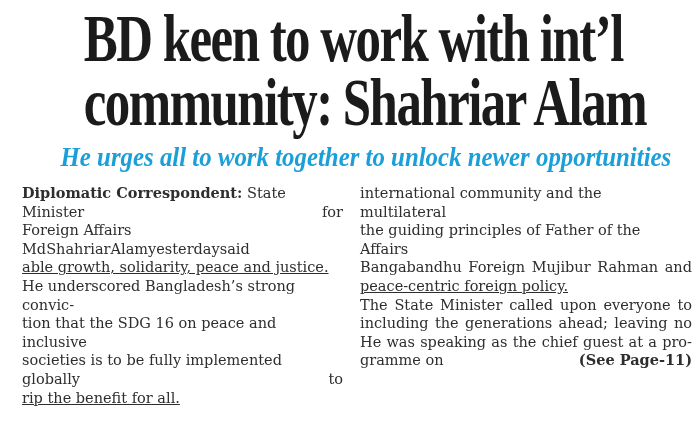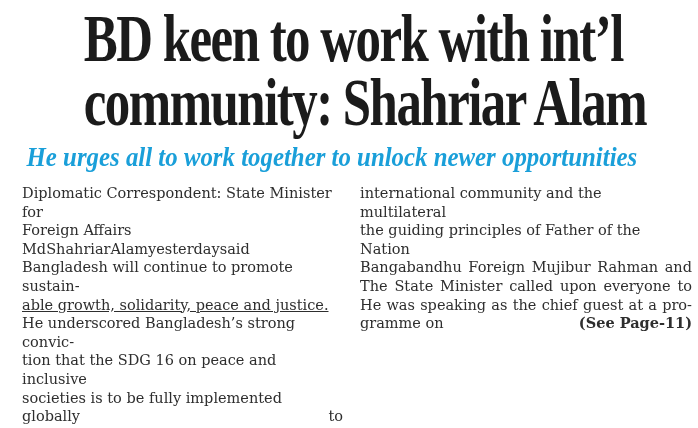--- a/index.html
+++ b/index.html
@@ -19,21 +19,21 @@
     font-weight: 700;
     font-size: 67px;
     line-height: 64px;
     letter-spacing: -2px;
     color: #1b1b1b;
     transform: scaleX(0.76);
     transform-origin: 50% 50%;
     white-space: nowrap;
   }
   
-  .subwrap { text-align: left; margin-top: 7px; }
+  .subwrap { text-align: right; margin-top: 7px; }
   .sub {
     display: inline-block;
     font-family: "Liberation Serif", serif;
     font-style: italic;
     font-weight: 700;
     font-size: 27px;
     line-height: 32px;
     color: #1a9fd9;
     transform: scaleX(0.92);
     transform-origin: 50% 50%;
@@ -45,21 +45,21 @@
     gap: 17px;
     padding: 0 6px 0 22px;
     margin-top: 11px;
     color: #2e2e2e;
   }
   .col { font-size: 14.5px; line-height: 18.6px; }
   .col-left  { width: 321px; flex: none; }
   .col-right { flex: 1; min-width: 0; }
   .bl { text-align: left; text-align-last: justify; }
   .bl.end { text-align-last: left; text-decoration: underline; }
-  .byline { font-weight: 400; }
+  .byline { font-weight: 700; }
   .lastline { display: flex; justify-content: space-between; }
   .seepage { font-weight: 700; white-space: nowrap; }
 </style>
 </head>
 <body>
 
 <div class="page">
 
   <h1 class="headline">
     <span class="hl">BD keen to work with int’l</span>
@@ -68,34 +68,35 @@
 
   <div class="subwrap">
     <span class="sub">He urges all to work together to unlock newer opportunities</span>
   </div>
 
   <div class="columns">
 
     <div class="col col-left">
       <div class="bl"><span class="byline">Diplomatic Correspondent:</span> <span>State Minister for</span></div>
       <div class="bl">Foreign Affairs MdShahriarAlamyesterdaysaid</div>
-      <div class="bl">Bangladesh will continue to promote sustain-</div>
       <div class="bl end">able growth, solidarity, peace and justice.</div>
       <div class="bl">He underscored Bangladesh’s strong convic-</div>
       <div class="bl">tion that the SDG 16 on peace and inclusive</div>
       <div class="bl">societies is to be fully implemented globally to</div>
       <div class="bl end">rip the benefit for all.</div>
 
     </div>
 
     <div class="col col-right">
       <div class="bl">international community and the multilateral</div>
-      <div class="bl">the guiding principles of Father of the Nation</div>
+      <div class="bl">the guiding principles of Father of the Affairs</div>
       <div class="bl">Bangabandhu Foreign Mujibur Rahman and</div>
+      <div class="bl end">peace-centric foreign policy.</div>
       <div class="bl">The State Minister called upon everyone to</div>
+      <div class="bl">including the generations ahead; leaving no</div>
       <div class="bl">He was speaking as the chief guest at a pro-</div>
       <div class="lastline">
         <span>gramme on</span>
         <span class="seepage">(See Page-11)</span>
       </div>
     </div>
 
   </div>
 </div>
 

